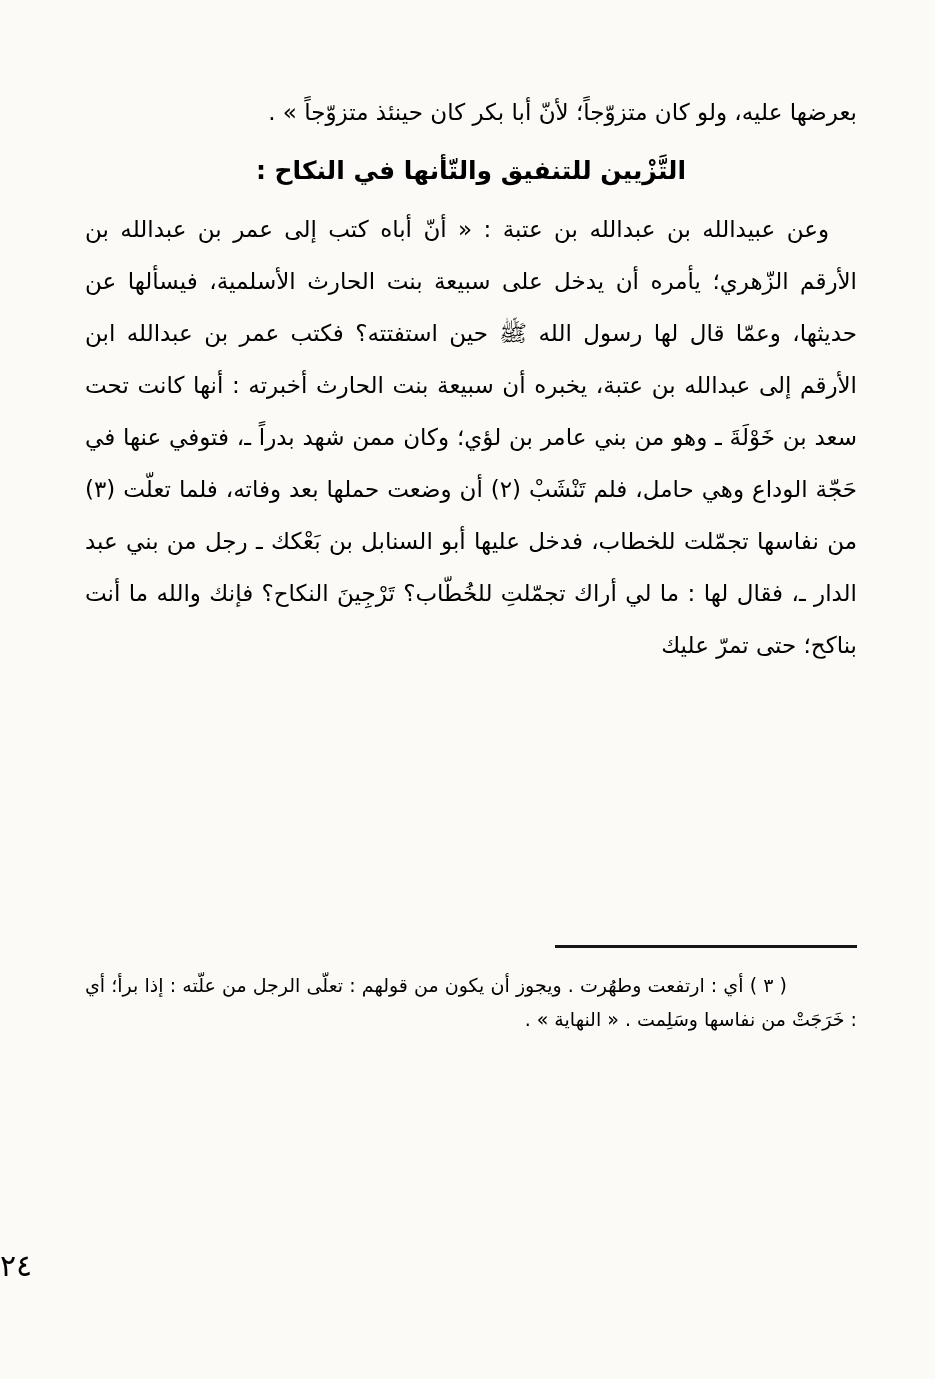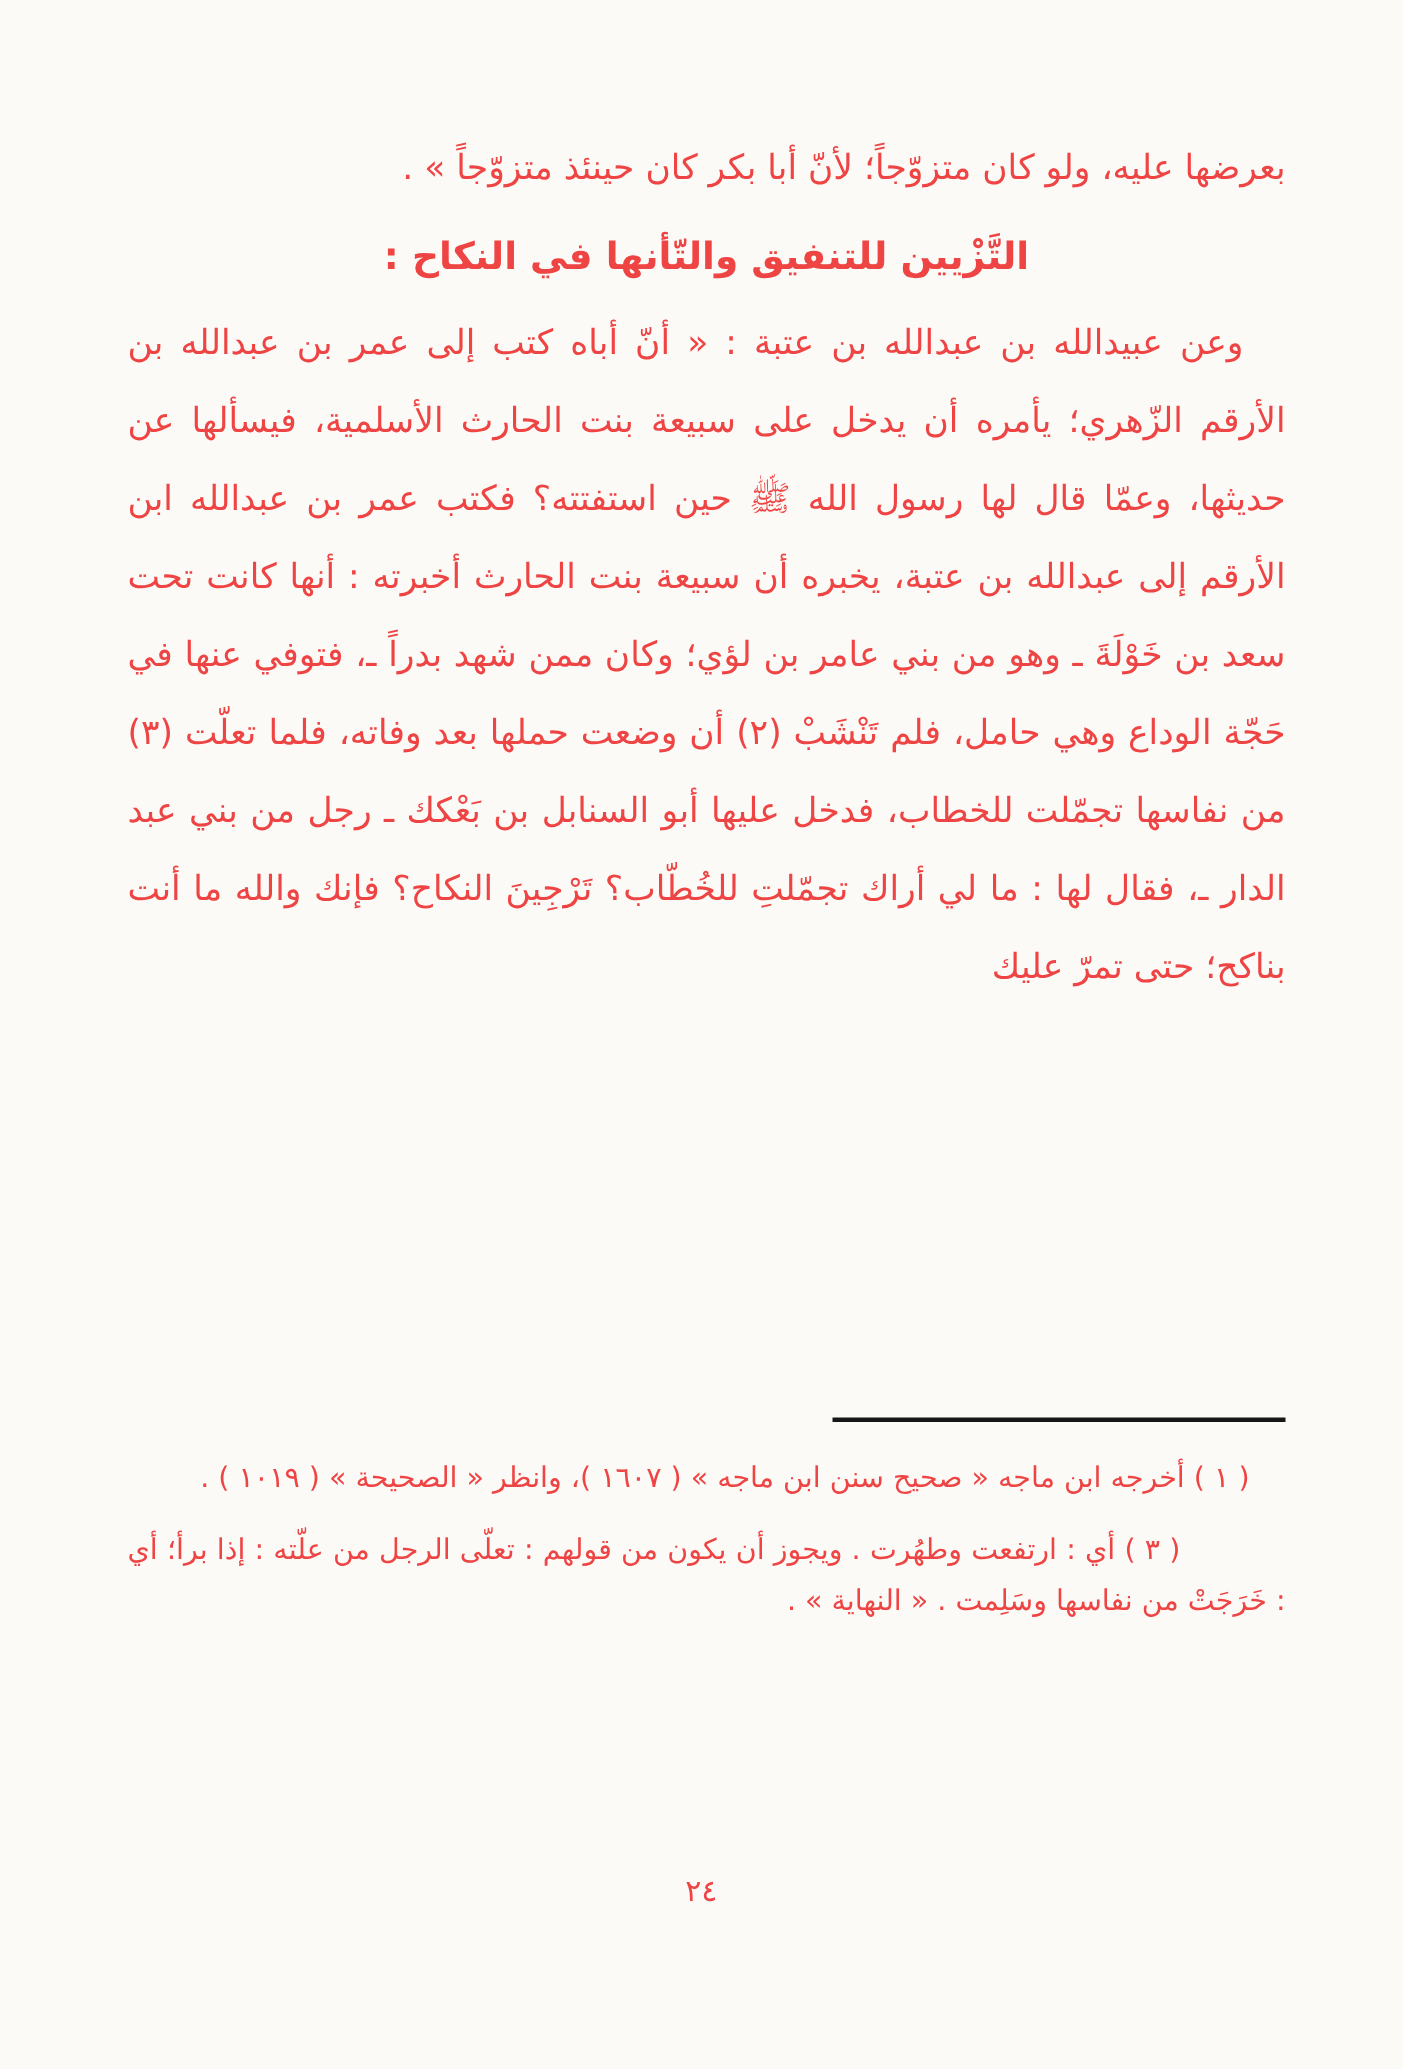--- a/index.html
+++ b/index.html
@@ -1,21 +1,21 @@
 <!DOCTYPE html>
 <html lang="ar" dir="rtl"><head>
 <meta charset="utf-8">
 <style>
   html, body { margin: 0; padding: 0; }
   .page {
     position: relative;
     width: 935px;
     height: 1379px;
     background: #fbfaf6;
-    color: #ef4444;
+    color: #000000;
     font-family: "DejaVu Sans", "DejaVu Serif", sans-serif;
     overflow: hidden;
     direction: rtl;
   }
   .text-block {
     position: absolute;
     top: 94px;
     right: 78px;
     width: 772px;
     direction: rtl;
@@ -59,40 +59,39 @@
   }
   .fn { margin: 0 0 14px 0; }
   .fn-1 { text-indent: 24px; }
   .fn-2 { text-indent: 70px; }
   .fn-3 { text-indent: 70px; margin-bottom: 4px; }
   .page-num {
     position: absolute;
     top: 1248px;
     left: 0;
     right: 0;
-    text-align: center;
-    font-size: 20px;
+    text-align: left;
+    font-size: 30px;
   }
 </style>
 </head>
 <body>
 
 <div class="page">
 
   <div class="text-block">
     <p class="carryover">بعرضها عليه، ولو كان متزوّجاً؛ لأنّ أبا بكر كان حينئذ متزوّجاً » .</p>
 
     <h2 class="heading">التَّزْيين للتنفيق والتّأنها في النكاح :</h2>
 
 
     <p class="para">وعن عبيدالله بن عبدالله بن عتبة : « أنّ أباه كتب إلى عمر بن عبدالله بن الأرقم الزّهري؛ يأمره أن يدخل على سبيعة بنت الحارث الأسلمية، فيسألها عن حديثها، وعمّا قال لها رسول الله ﷺ حين استفتته؟ فكتب عمر بن عبدالله ابن الأرقم إلى عبدالله بن عتبة، يخبره أن سبيعة بنت الحارث أخبرته : أنها كانت تحت سعد بن خَوْلَةَ ـ وهو من بني عامر بن لؤي؛ وكان ممن شهد بدراً ـ، فتوفي عنها في حَجّة الوداع وهي حامل، فلم تَنْشَبْ (٢) أن وضعت حملها بعد وفاته، فلما تعلّت (٣) من نفاسها تجمّلت للخطاب، فدخل عليها أبو السنابل بن بَعْكك ـ رجل من بني عبد الدار ـ، فقال لها : ما لي أراك تجمّلتِ للخُطّاب؟ تَرْجِينَ النكاح؟ فإنك والله ما أنت بناكح؛ حتى تمرّ عليك</p>
   </div>
 
   <div class="fn-rule"></div>
 
   <div class="footnotes">
-    <p class="fn fn-1">( ١ ) أخرجه ابن ماجه « صحيح سنن ابن ماجه » ( ١٦٠٧ )، وانظر « الصحيحة » ( ١٠١٩ ) .</p>
     <p class="fn fn-3">( ٣ ) أي : ارتفعت وطهُرت . ويجوز أن يكون من قولهم : تعلّى الرجل من علّته : إذا برأ؛ أي : خَرَجَتْ من نفاسها وسَلِمت . « النهاية » .</p>
   </div>
 
   <div class="page-num">٢٤</div>
 
 </div>
 
 </body></html>

